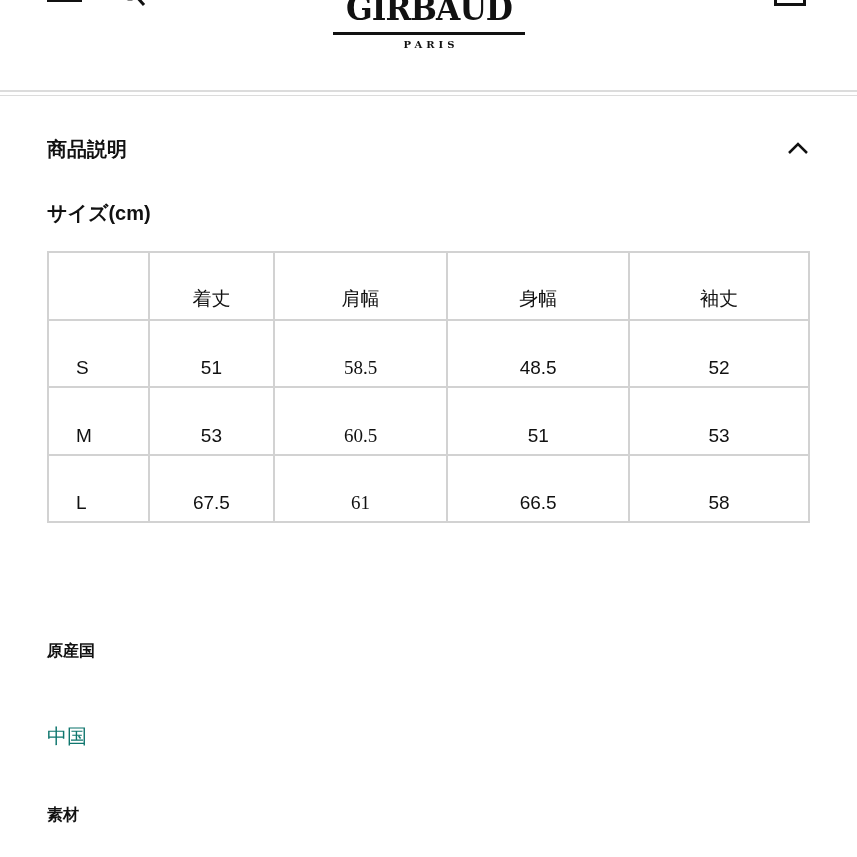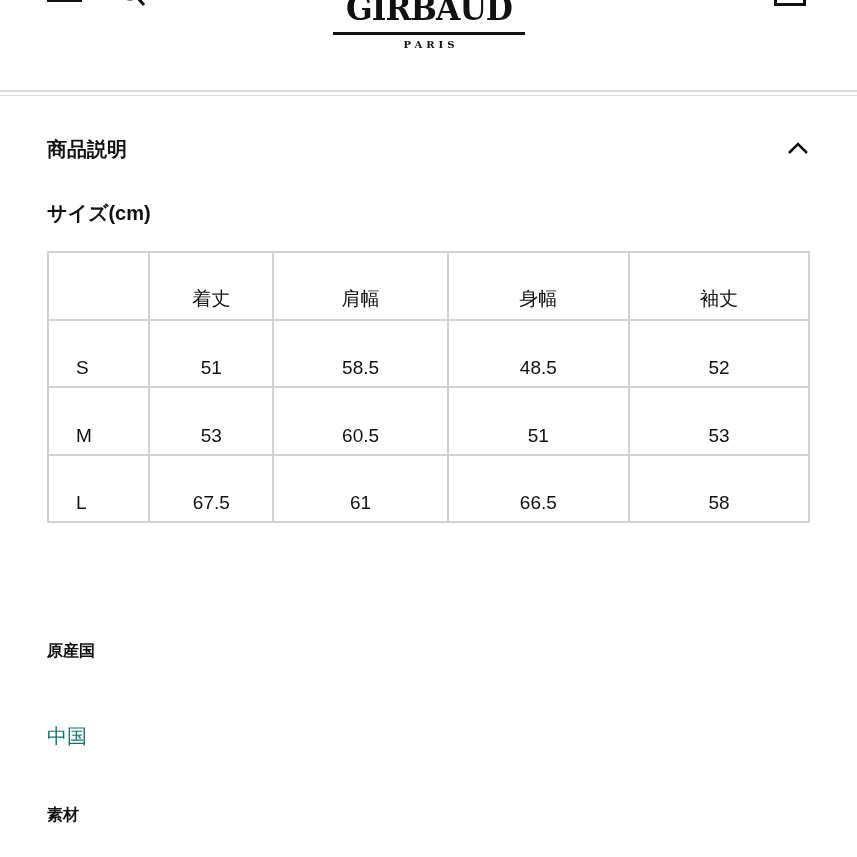--- a/index.html
+++ b/index.html
@@ -20,21 +20,21 @@
 
     .section-title { position: absolute; left: 47px; font-size: 20px; font-weight: bold; color: #111; font-family: Liberation Serif, serif; }
     .chevron-up { position: absolute; left: 787px; top: 141px; width: 22px; height: 14px; }
 
     .size-label { position: absolute; left: 47px; top: 200px; font-size: 20px; font-weight: bold; color: #111; font-family: "Liberation Sans", sans-serif; }
 
     .size-table { position: absolute; left: 47px; top: 251px; border-collapse: collapse; width: 763px; }
     .size-table td { border: 2px solid #d2d2d2; height: 67.5px; font-size: 19px; font-family: "Liberation Sans", sans-serif; color: #111; vertical-align: bottom; padding-bottom: 7px; text-align: center; }
     .size-table td.col-0 { width: 107px; text-align: left; padding-left: 27px; }
     .size-table td.col-1 { width: 133px; }
-    .size-table td.col-2 { width: 188px; }
+    .size-table td.col-2 { width: 188px; font-family: Liberation Serif, serif; }
     .size-table td.col-3 { width: 196px; }
     .size-table td.col-4 { width: 196px; border-radius: 10px; }
 
     .info-heading { position: absolute; left: 47px; font-size: 16px; font-weight: bold; color: #111; text-align: center; }
     .info-value { position: absolute; left: 47px; font-size: 20px; color: #0f766e; }
   </style>
 </head>
 <body>
 
 <div class="header">

